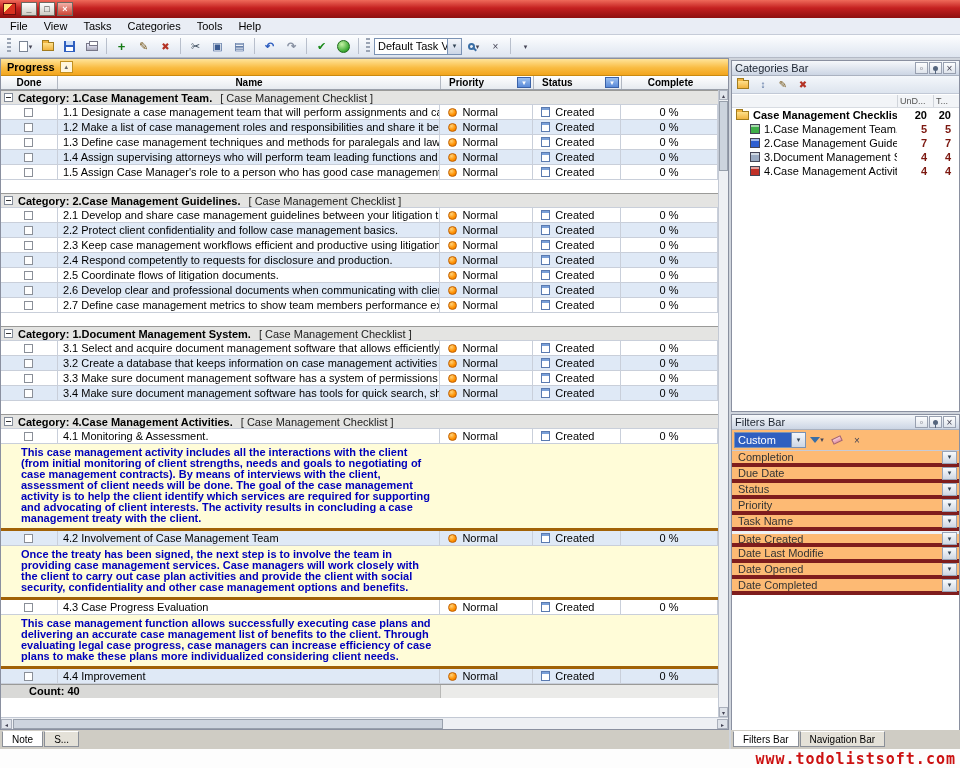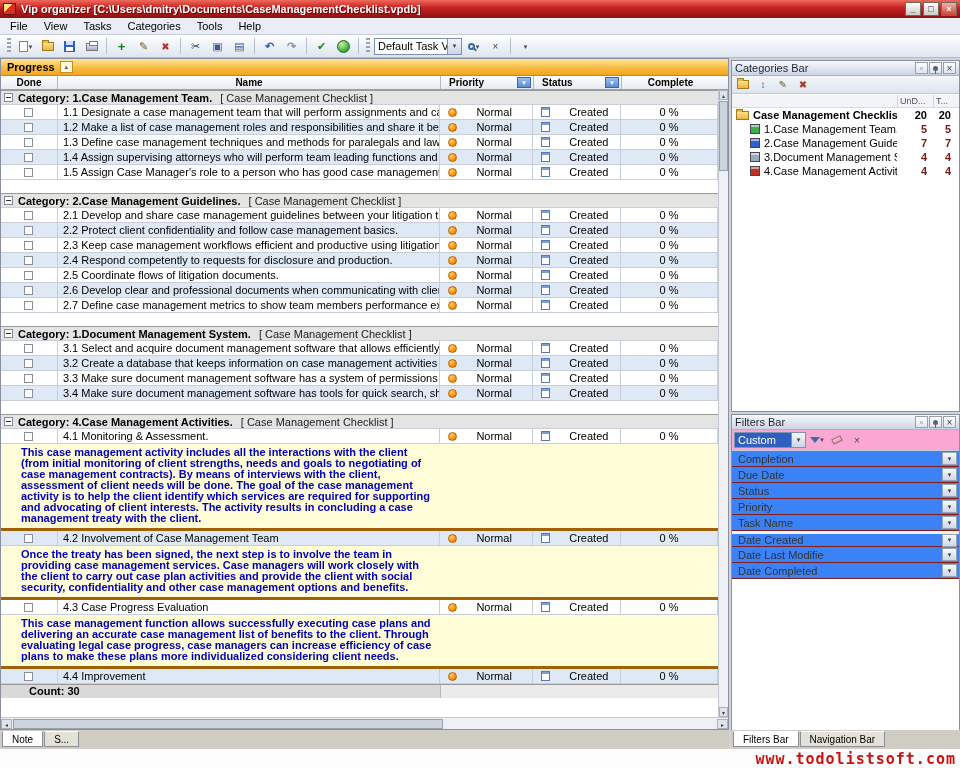--- a/index.html
+++ b/index.html
@@ -80,21 +80,21 @@
 .expander{width:9px;height:9px;border:1px solid #838b98;background:#fff;margin:0 5px 0 3px;position:relative;flex:none;}
 .expander::before{content:"";position:absolute;left:1px;right:1px;top:3px;height:1px;background:#333;}
 .cat-label{margin-right:8px;white-space:nowrap;}
 .cat-suffix{font-weight:normal;color:#222;white-space:nowrap;}
 .task-row{background:#fff;}
 .task-row.alt{background:#dfe9f6;}
 .cell{border-right:1px solid #c9cfda;overflow:hidden;white-space:nowrap;}
 .cell.c-done{display:flex;align-items:center;justify-content:center;}
 .checkbox{width:9px;height:9px;border:1px solid #8a8f98;background:#fff;}
 .cell.c-name{padding-left:5px;}
-.cell.c-pri,.cell.c-status{display:flex;align-items:center;gap:19px;padding-left:8px;}
+.cell.c-pri,.cell.c-status{display:flex;align-items:center;gap:5px;padding-left:8px;}
 .pri-dot{width:9px;height:9px;border-radius:50%;flex:none;background:radial-gradient(circle at 35% 30%,#ffd27a,#ff9000 60%,#e07000);border:1px solid #c06000;}
 .status-ic{width:9px;height:10px;flex:none;background:#fff;border:1px solid #5a7ab0;box-shadow:inset 0 2px 0 #7aa0d8;}
 .cell.c-comp{text-align:center;}
 .note-row{background:#fffcd8;border-bottom:3px solid #a16207;padding:3px 4px 4px 20px;}
 .note-text{width:415px;font-weight:bold;color:#0000bb;font-size:11px;line-height:11px;}
 .gap-row{height:13px;background:#fff;}
 .count-row{display:flex;height:14px;line-height:13px;border-top:1px solid #9a9a98;}
 .count-left{width:440px;background:#d9d9d7;font-weight:bold;padding-left:28px;border-right:1px solid #b8b8b6;}
 .count-right{flex:1;background:#ebebe9;}
 
@@ -136,39 +136,38 @@
 .tcol.tot{width:26px;padding-right:8px;}
 .root-cnt{color:#000;}
 .i-folder{display:inline-block;width:13px;height:9px;background:linear-gradient(#ffe08a,#f0b440);border:1px solid #a27c1e;position:relative;flex:none;}
 .i-folder::before{content:"";position:absolute;top:-3px;left:-1px;width:5px;height:2px;background:#f0b440;border:1px solid #a27c1e;border-bottom:none;}
 .cat-ic{display:inline-block;width:10px;height:10px;border:1px solid #445;flex:none;box-shadow:inset 0 2px 0 rgba(255,255,255,.55);}
 .cat-ic.ci0{background:#3fae49;}
 .cat-ic.ci1{background:#2f5fd0;}
 .cat-ic.ci2{background:#9aaac2;}
 .cat-ic.ci3{background:#c03028;}
 
-.preset-row{height:21px;display:flex;align-items:center;gap:2px;background:#f9a8d4;border-bottom:1px solid #c5cbd8;padding:0 2px;}
+.preset-row{height:21px;display:flex;align-items:center;gap:2px;background:#fdba74;border-bottom:1px solid #c5cbd8;padding:0 2px;}
 .preset-row .combo{width:72px;height:16px;}
 .preset-row .combo-text{background:#2f5fc0;color:#fff;}
-.filter-row{height:16px;display:flex;align-items:center;background:#3b82f6;border-bottom:1px solid #7f1d1d;}
+.filter-row{height:16px;display:flex;align-items:center;background:#fdba74;border-bottom:4px solid #7f1d1d;}
 #filter-rows .filter-row:nth-child(6){border-top:3px solid #eef0f4;}
 .f-label{flex:1;padding-left:6px;color:#333;white-space:nowrap;overflow:hidden;}
 .dd{width:15px;height:13px;margin-right:2px;background:linear-gradient(#f8fafc,#d0d8e4);border:1px solid #98a4b8;display:flex;align-items:center;justify-content:center;font-size:7px;color:#345;flex:none;}
 
 .watermark{position:absolute;top:749px;left:0;right:0;height:19px;background:#fdfdfd;display:flex;justify-content:flex-end;align-items:center;padding-right:4px;}
 .watermark span{font-family:"DejaVu Sans Mono","Liberation Mono",monospace;font-weight:bold;font-size:15px;letter-spacing:1px;color:#cc1111;}
 </style>
 </head>
 <body>
 
 <div class="window">
 
   <div class="titlebar">
     <span class="app-icon"></span>
-    <span class="title-text">Vip organizer [C:\Users\dmitry\Documents\CaseManagementChecklist.vpdb]</span>
     <span class="winbtns">
       <span class="winbtn">
           <span class="g-min"></span>
         </span>
       <span class="winbtn">
           <span class="g-max"></span>
         </span>
       <span class="winbtn close">
           <span class="g-close"></span>
         </span>
@@ -605,21 +604,21 @@
             <span class="pri-dot"></span>
             <span>Normal</span>
           </div>
           <div class="cell c-status">
             <span class="status-ic"></span>
             <span>Created</span>
           </div>
           <div class="cell c-comp">0 %</div>
         </div>
         <div class="count-row">
-          <div class="count-left">Count: 30</div>
+          <div class="count-left">Count: 40</div>
           <div class="count-right"></div>
         </div>
       </div>
     <div class="vscroll">
       <span class="sarr top">
           <span class="g-up"></span>
         </span>
       <span class="vthumb"></span>
       <span class="sarr bot">
           <span class="g-down"></span>
@@ -780,20 +779,26 @@
               <span class="g-down"></span>
             </span>
           </div>
           <div class="filter-row">
             <span class="f-label">Date Last Modifie</span>
             <span class="dd">
               <span class="g-down"></span>
             </span>
           </div>
           <div class="filter-row">
+            <span class="f-label">Date Opened</span>
+            <span class="dd">
+              <span class="g-down"></span>
+            </span>
+          </div>
+          <div class="filter-row">
             <span class="f-label">Date Completed</span>
             <span class="dd">
               <span class="g-down"></span>
             </span>
           </div>
         </div>
     </div>
   </div>
 
   <div class="right-tabs">

